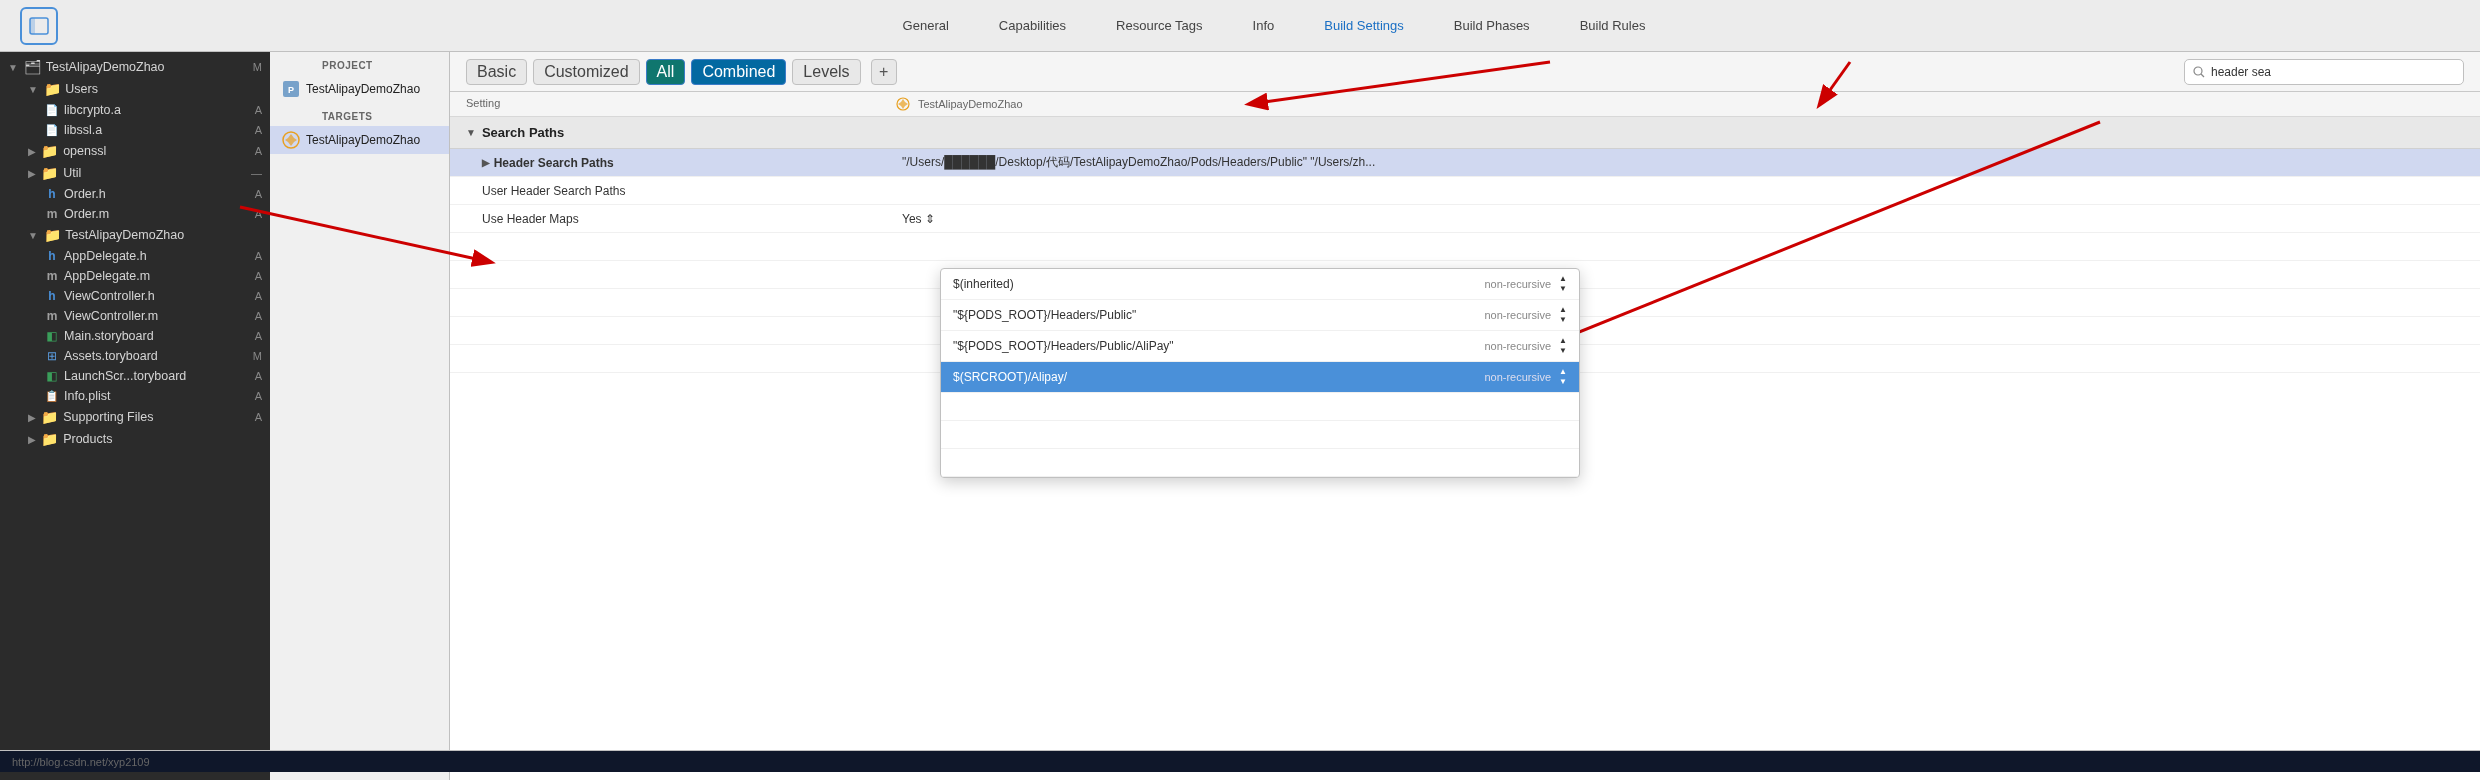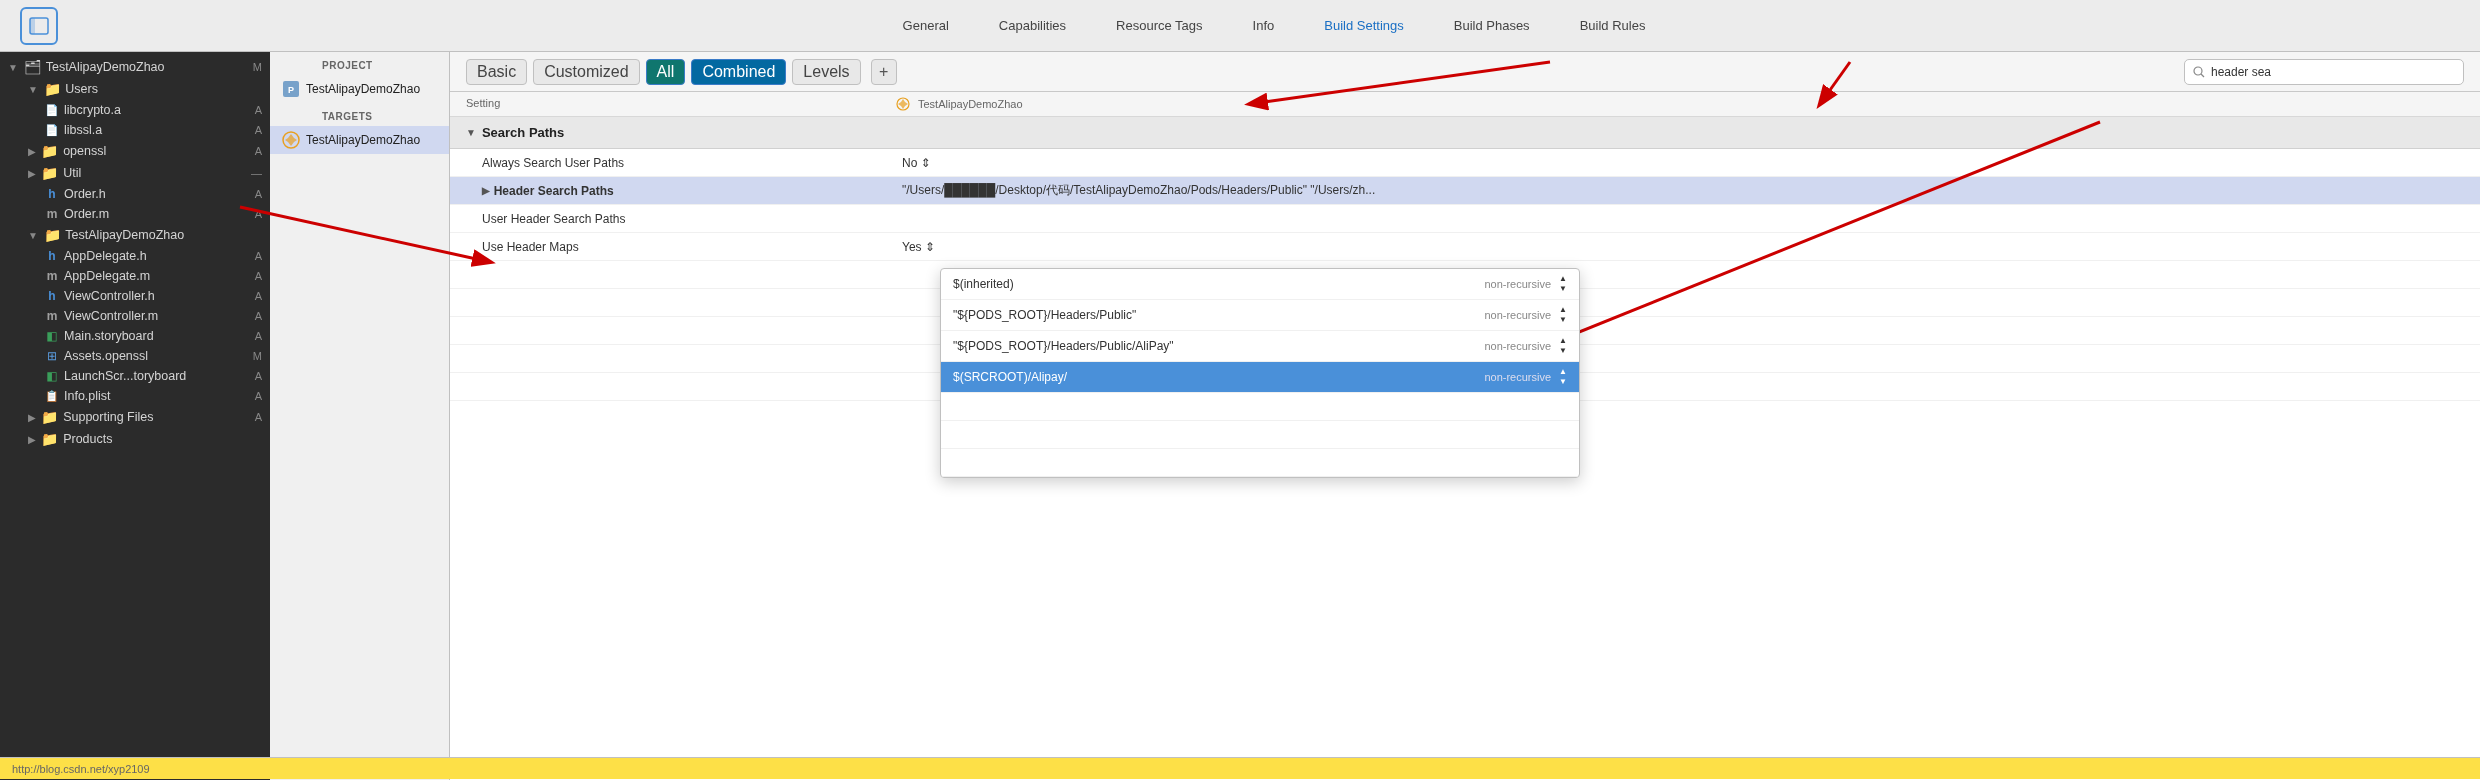--- a/index.html
+++ b/index.html
@@ -283,29 +283,29 @@
       left: 0;
       width: 2480px;
       height: 728px;
       pointer-events: none;
       z-index: 50;
     }
 
     
     .status-bar {
       height: 22px;
-      background: #fde047;
+      background: #0f172a;
       border-top: 1px solid #c0c0c0;
       display: flex;
       align-items: center;
       padding: 0 12px;
       font-size: 11px;
       color: #666;
       position: fixed;
-      bottom: 1px;
+      bottom: 8px;
       right: 0;
       left: 0;
     }
   </style>
 </head>
 <body>
 
 <div class="top-nav">
   <div class="nav-icon">
     <svg viewBox="0 0 22 22" fill="none" xmlns="http://www.w3.org/2000/svg">
@@ -424,21 +424,21 @@
     <div class="sidebar-item">
       <span style="width:32px"></span>
       <span class="file-icon" style="color:#3a9e5a;font-size:12px">◧</span>
       <span>Main.storyboard</span>
       <span class="item-badge">A</span>
     </div>
 
     <div class="sidebar-item">
       <span style="width:32px"></span>
       <span class="file-icon" style="color:#5a9adc;font-size:12px">⊞</span>
-      <span>Assets.openssl</span>
+      <span>Assets.toryboard</span>
       <span class="item-badge">M</span>
     </div>
 
     <div class="sidebar-item">
       <span style="width:32px"></span>
       <span class="file-icon" style="color:#3a9e5a;font-size:12px">◧</span>
       <span>LaunchScr...toryboard</span>
       <span class="item-badge">A</span>
     </div>
 
@@ -514,24 +514,20 @@
         <span>TestAlipayDemoZhao</span>
       </div>
     </div>
 
     <div class="settings-table">
       <div class="settings-section-header">
         <span style="font-size:10px;color:#555">▼</span>
         <span>Search Paths</span>
       </div>
 
-      <div class="settings-row">
-        <div class="row-name">Always Search User Paths</div>
-        <div class="row-value">No ⇕</div>
-      </div>
 
       <div class="settings-row highlighted">
         <div class="row-name bold" style="display:flex;align-items:center;gap:4px">
           <span style="font-size:10px;color:#555">▶</span>
           <span>Header Search Paths</span>
         </div>
         <div class="row-value">"/Users/██████/Desktop/代码/TestAlipayDemoZhao/Pods/Headers/Public" "/Users/zh...</div>
       </div>
 
       <div class="settings-row">

